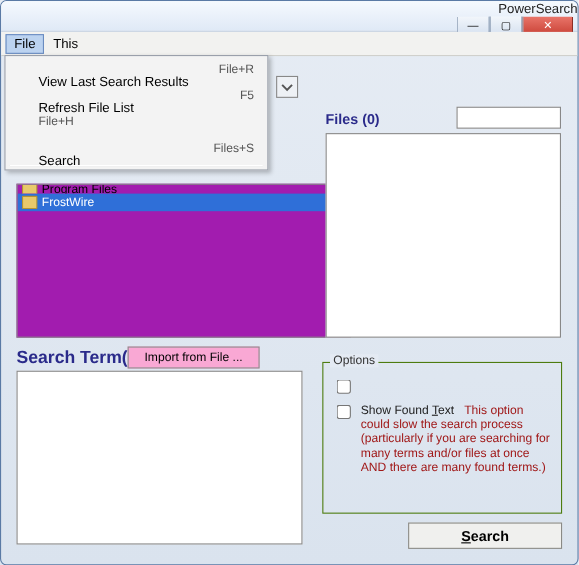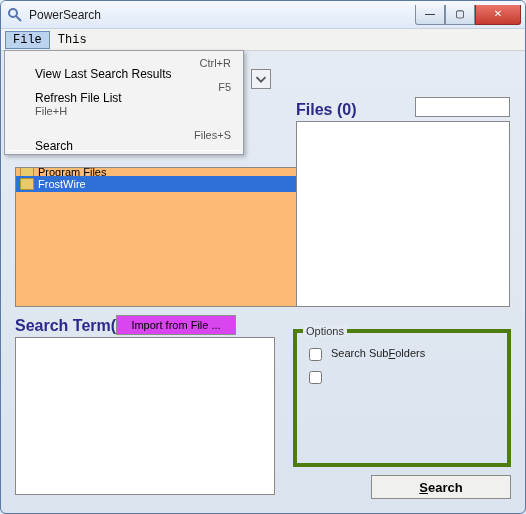--- a/index.html
+++ b/index.html
@@ -8,23 +8,24 @@
     width: 526px; height: 514px;
     background: linear-gradient(#e6ecf4, #dae3ee);
     border: 1px solid #5a7aa5;
     border-radius: 6px;
     overflow: hidden;
     position: relative;
   }
   .titlebar {
     height: 28px;
     background: linear-gradient(#f5f9fe, #dfe9f6);
-    display: flex; align-items: center;
+    display: flex; align-items: flex-end;
     padding: 0 0 0 6px;
     border-bottom: 1px solid #c6d2e1;
+    flex-direction: column;
   }
   .titlebar .app-icon { width:16px; height:16px; margin-right:6px; }
   .titlebar .title { font-size: 12px; color: #222; flex: 1; }
   .win-btns { display:flex; height:20px; margin-right:4px; gap:0; }
   .win-btn {
     width: 30px; height: 20px;
     border: 1px solid #7b8ea6;
     border-top: none;
     font-size: 10px; line-height: 18px; text-align:center;
     background: linear-gradient(#f2f6fb, #d2deee);
@@ -39,21 +40,21 @@
   }
   .menubar {
     height: 22px; background: #f2f2f0;
     display: flex; align-items: center;
     padding: 0 4px;
     font-size: 12px;
     border-bottom: 1px solid #d0d0cc;
     position: relative;
   }
   .menu-item {
-    padding: 2px 8px; cursor: pointer; font-family: Liberation Mono, monospace;
+    padding: 2px 8px; cursor: pointer;
   }
   .menu-item.open {
     background: #bcd3f0; border: 1px solid #6a8cc0; padding: 1px 7px;
   }
   .dropdown {
     position: absolute;
     top: 21px; left: 3px;
     width: 240px;
     background: #f3f3f3;
     border: 1px solid #9aa0ab;
@@ -70,65 +71,65 @@
   .dropdown .d-key { color:#555; font-size:11px; }
   .dropdown .sep { height:1px; margin:3px 4px; background:#c8c8c8; border-bottom:1px solid #fff; }
   .combo-placeholder {
     position:absolute; top:68px; left:250px;
     width:20px; height:20px;
     border:1px solid #888; background:#eef1f5;
   }
   .folder-list {
     position:absolute; top:166px; left:14px;
     width:304px; height:140px;
-    background:#fdba74; border:1px solid #888;
+    background:#a21caf; border:1px solid #888;
     font-size:11px;
     overflow:hidden;
   }
   .folder-row {
     display:flex; align-items:center;
     height:16px; padding:0 4px; gap:4px;
   }
   .folder-row.partial { height:8px; overflow:hidden; }
   .folder-row.sel { background:#2f6fd8; color:#fff; }
   .folder-icon { width:14px; height:12px; background:#e8c96b; border:1px solid #b39433; border-radius:1px; flex-shrink:0; }
 
-  .files-label { position:absolute; top:100px; left:295px; font-size:16px; font-weight:bold; color:#2a2a8a; }
+  .files-label { position:absolute; top:100px; left:295px; font-size:13px; font-weight:bold; color:#2a2a8a; }
   .files-count-input {
     position:absolute; top:96px; left:414px;
     width:95px; height:20px;
     border:1px solid #888; background:#fff;
   }
   .files-box {
     position:absolute; top:120px; left:295px;
     width:214px; height:186px;
     background:#fff; border:1px solid #888;
   }
 
   .search-terms-label {
     position:absolute; top:316px; left:14px;
     font-size:16px; font-weight:bold; color:#2a2a8a;
   }
   .import-btn {
     position:absolute; top:314px; left:115px;
     width:120px; height:20px;
     font-size:11px;
-    background:#d946ef; border:1px solid #8d8d8d;
+    background:#f9a8d4; border:1px solid #8d8d8d;
     cursor:pointer;
   }
   .terms-box {
     position:absolute; top:336px; left:14px;
     width:260px; height:158px;
     background:#fff; border:1px solid #888;
   }
 
   .options-fieldset {
     position:absolute; top:328px; left:292px;
     width:218px; height:138px;
-    border:4px solid #4d7c0f;
+    border:1px solid #4d7c0f;
     background: transparent;
   }
   .options-legend {
     position:absolute; margin-top:-8px; margin-left:6px;
     background: #e4eaf3;
     font-size:11px; padding:0 3px;
     color:#333;
   }
   .opt-row { display:flex; align-items:flex-start; gap:6px; margin:6px 8px 2px 8px; font-size:11px; }
   .opt-row input { margin-top:1px; }
@@ -160,21 +161,21 @@
   </div>
 </div>
 
 <div class="menubar">
   <div class="menu-item open">File</div>
   <div class="menu-item">This</div>
 
   <div class="dropdown">
     <div class="d-row">
       <span class="d-label">View Last Search Results</span>
-      <span class="d-key">Ctrl+R</span>
+      <span class="d-key">File+R</span>
     </div>
     <div class="d-row">
       <span class="d-label">Refresh File List</span>
       <span class="d-key">F5</span>
     </div>
     <div class="d-row">
       <span class="d-key">File+H</span>
     </div>
     <div class="d-row">
       <span class="d-label">Search</span>
@@ -207,22 +208,25 @@
 
 <div class="search-terms-label">Search Term(s)</div>
 <button class="import-btn">Import from File ...</button>
 <div class="terms-box"></div>
 
 <div class="options-fieldset">
   <div class="options-legend">Options</div>
   <div style="height:8px"></div>
   <div class="opt-row">
     <input type="checkbox" style="">
-    <span class="opt-text"><span>Search Sub</span><span class="underline-key">F</span><span>olders</span></span>
   </div>
   <div class="opt-row" style="align-items:flex-start">
     <input type="checkbox" style="">
+    <span style="line-height:13px;">
+      <span class="opt-text"><span>Show Found </span><span class="underline-key">T</span><span>ext</span></span>
+      &nbsp;&nbsp;<span class="warn">This option could slow the search process (particularly if you are searching for many terms and/or files at once AND there are many found terms.)</span>
+    </span>
   </div>
 </div>
 
 <button class="search-btn">
   <span class="underline-key">S</span><span>earch</span>
 </button>
 
 </body></html>

